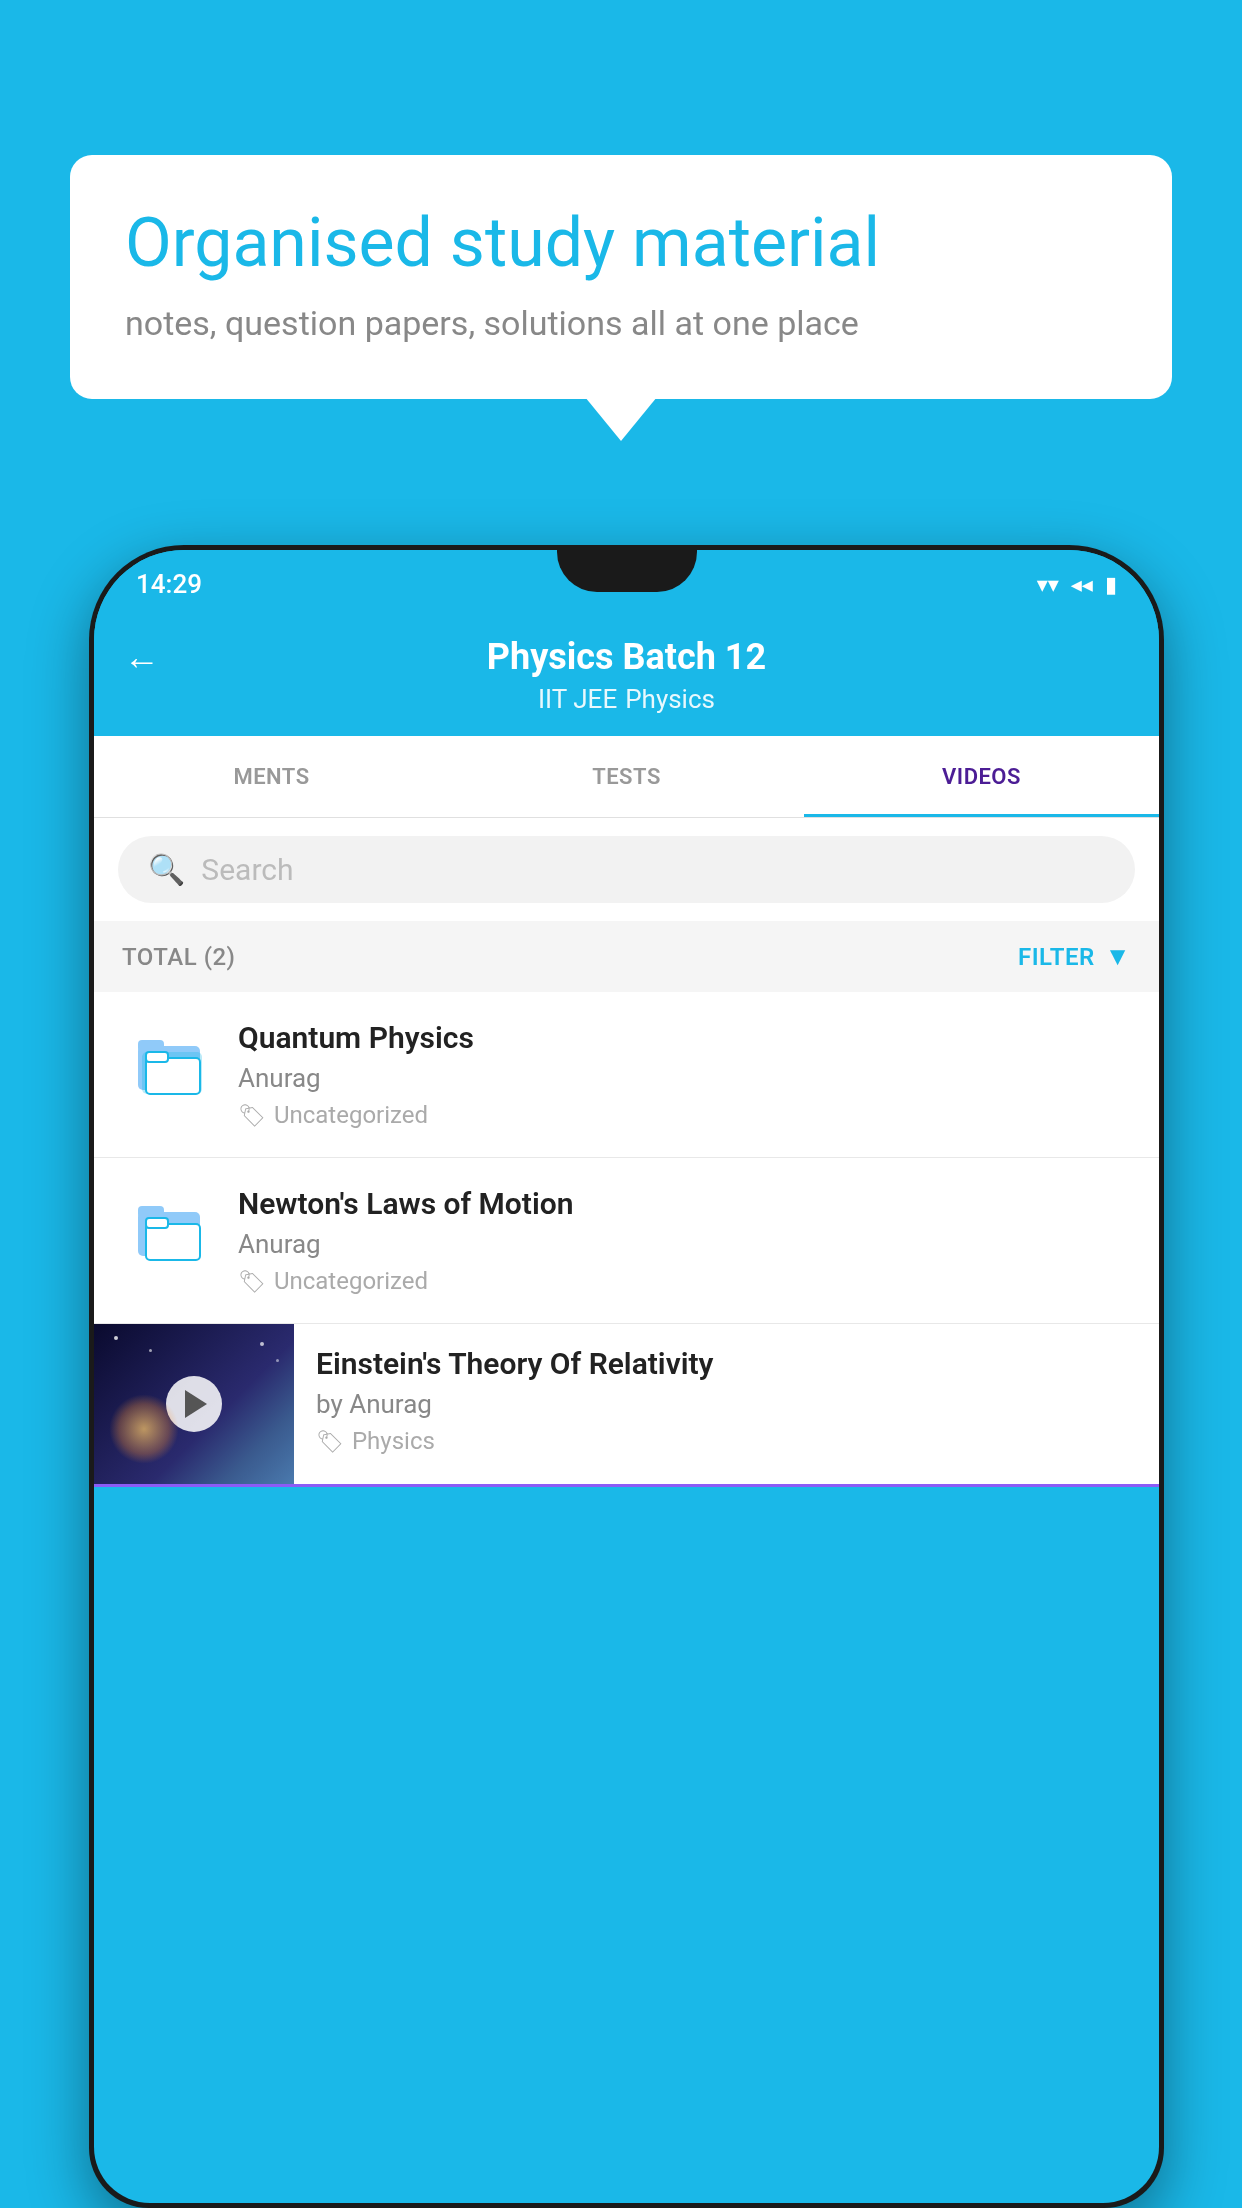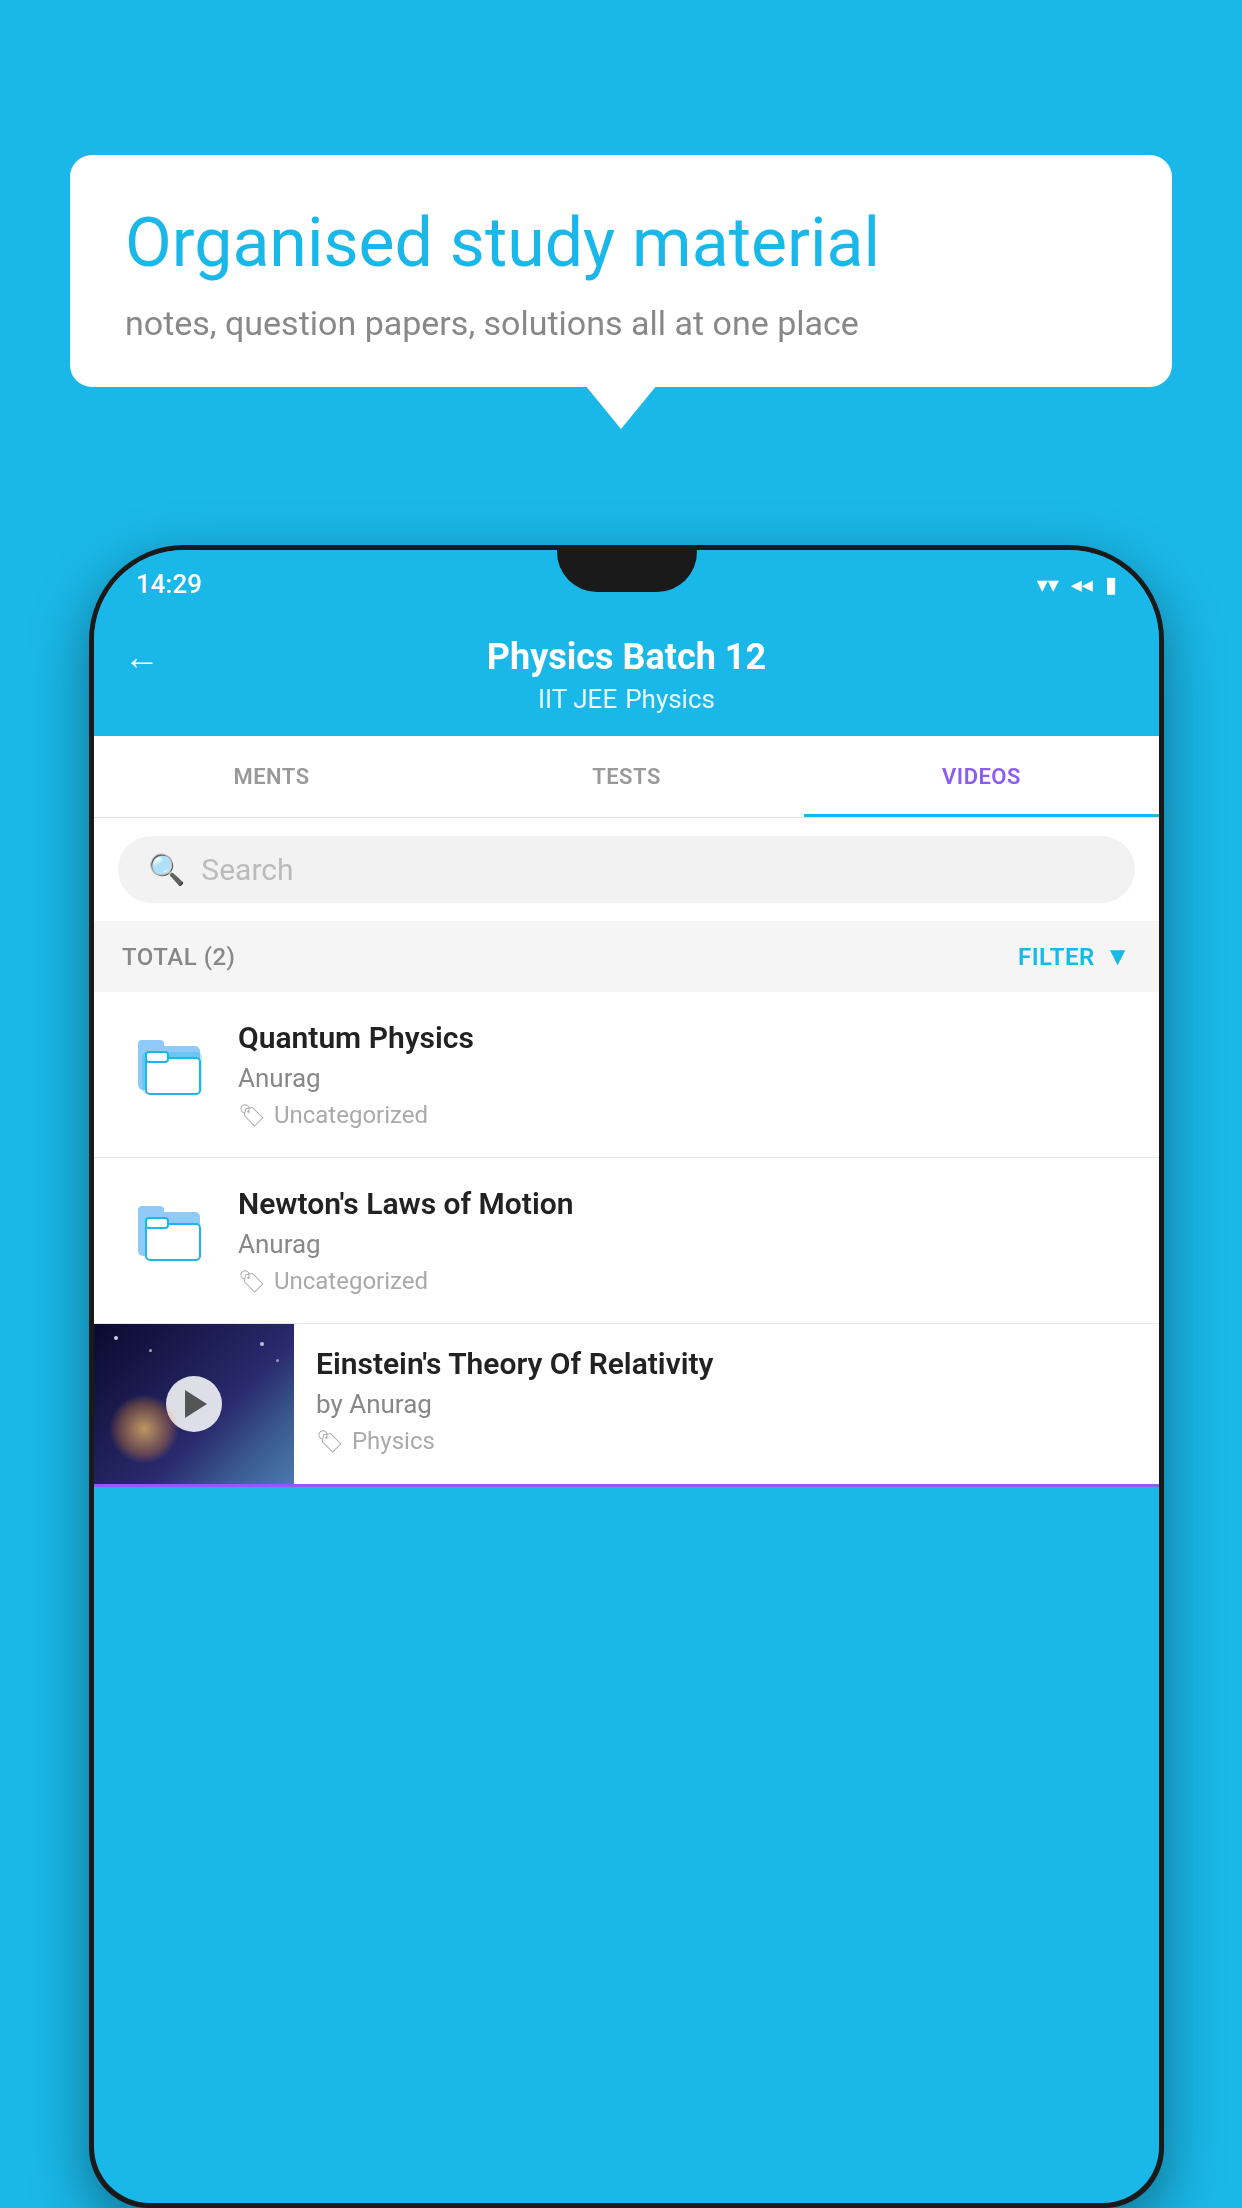--- a/index.html
+++ b/index.html
@@ -14,21 +14,21 @@
     }
 
     
     .speech-bubble {
       position: absolute;
       top: 155px;
       left: 70px;
       right: 70px;
       background: white;
       border-radius: 22px;
-      padding: 48px 55px 44px 55px;
+      padding: 48px 55px 56px 55px;
     }
     .speech-bubble::after {
       content: '';
       position: absolute;
       bottom: -42px;
       left: 50%;
       transform: translateX(-50%);
       width: 0;
       height: 0;
       border-left: 36px solid transparent;
@@ -159,21 +159,21 @@
       text-align: center;
       padding: 28px 8px;
       font-size: 22px;
       font-weight: 600;
       color: #999;
       letter-spacing: 0.5px;
       cursor: pointer;
       position: relative;
     }
     .tab.active {
-      color: #8b5cf6;
+      color: #4c1d95;
     }
     .tab.active::after {
       content: '';
       position: absolute;
       bottom: 0;
       left: 0;
       right: 0;
       height: 3px;
       background: #1ab8e8;
     }

